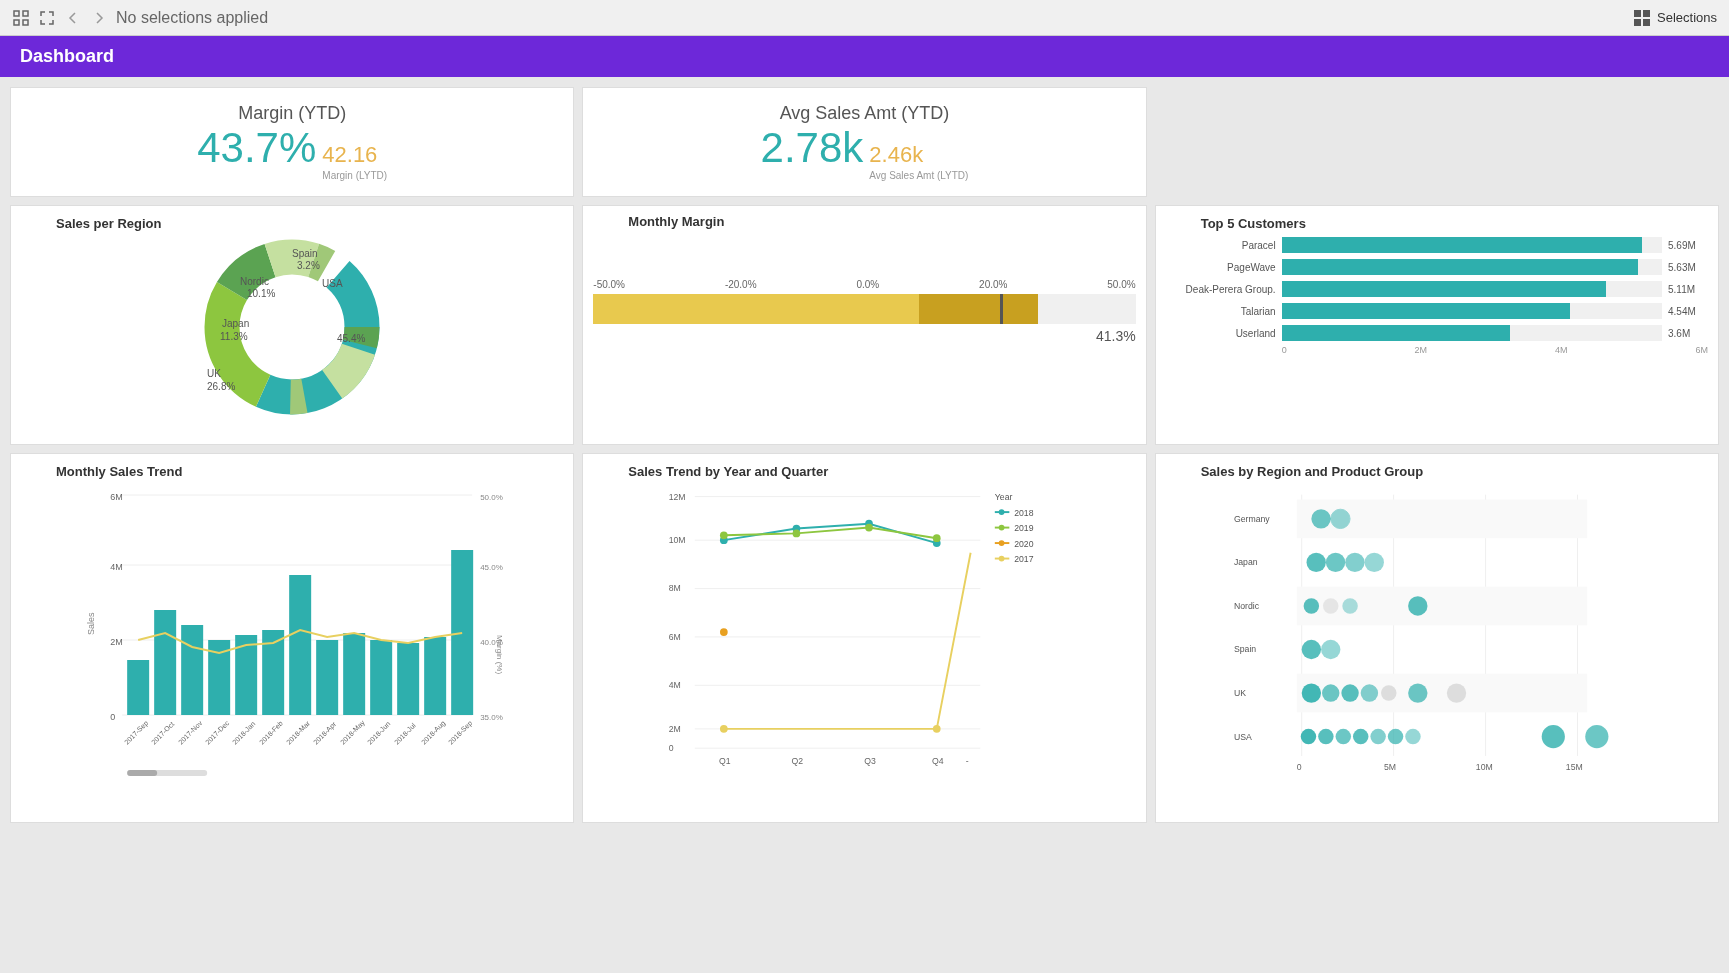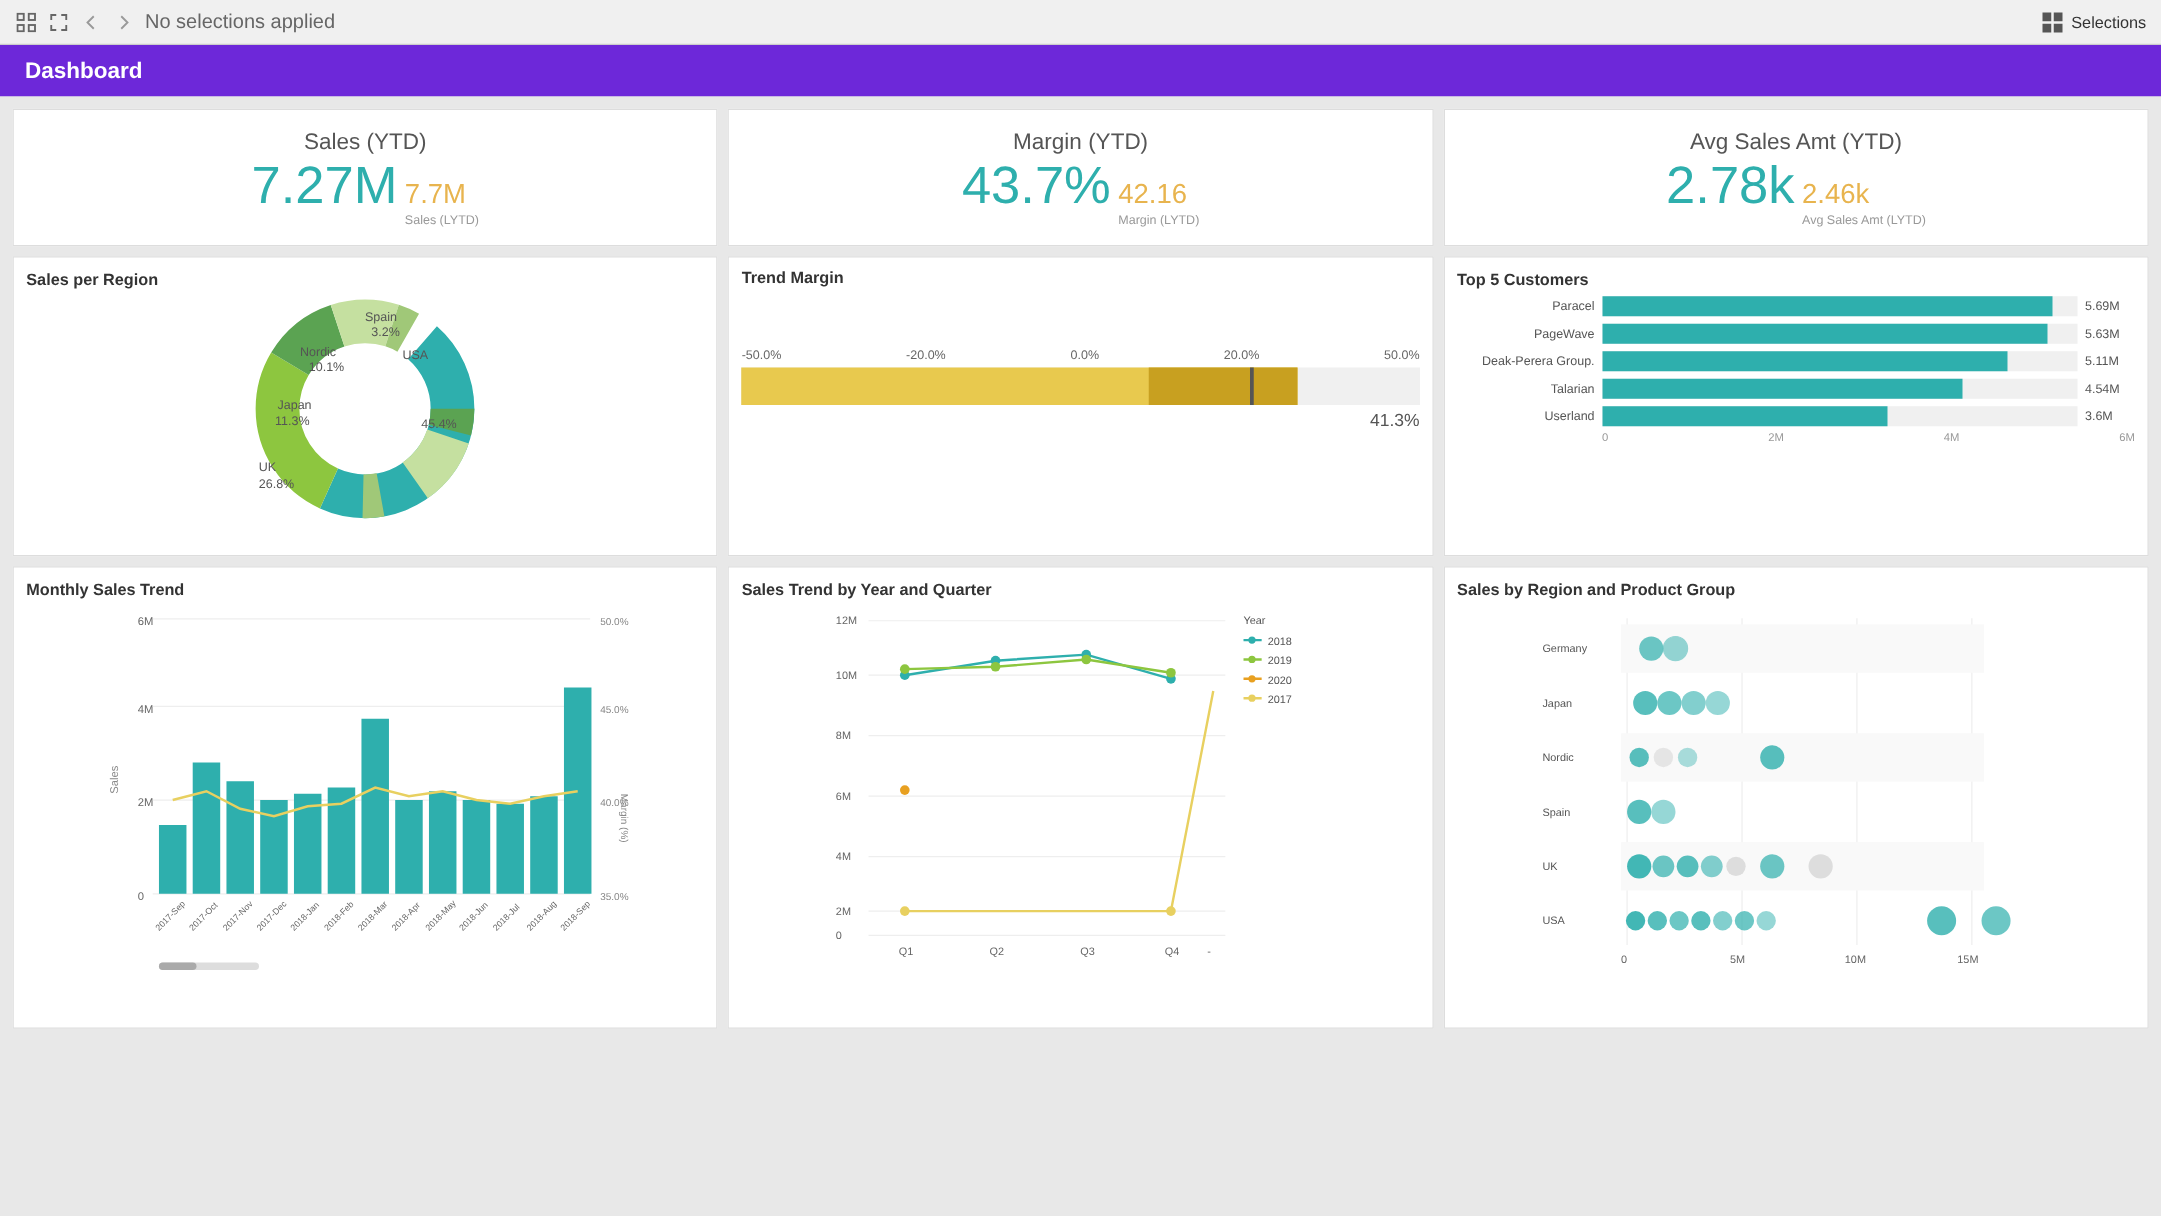--- a/index.html
+++ b/index.html
@@ -70,21 +70,21 @@
       gap: 8px;
       height: 370px;
     }
 
     .chart-card {
       background: white;
       border: 1px solid #ddd;
       padding: 10px;
       overflow: hidden;
     }
-    .chart-title { font-size: 13px; font-weight: bold; color: #333; margin-bottom: 6px; }
+    .chart-title { font-size: 13px; font-weight: bold; color: #333; margin-bottom: 6px; margin-left: 35px; }
 
     
     .donut-container { display: flex; align-items: center; justify-content: center; height: 180px; position: relative; }
 
     
     .profit-margin-chart { padding: 8px 10px; }
     .pm-axis { display: flex; justify-content: space-between; font-size: 10px; color: #666; margin-bottom: 4px; }
     .pm-bar-container { height: 30px; background: #f0f0f0; position: relative; margin-top: 4px; }
     .pm-bar-yellow { position: absolute; left: 0; top: 0; height: 100%; background: #e8c94e; }
     .pm-bar-dark { position: absolute; height: 100%; background: #c8a020; top: 0; }
@@ -153,30 +153,20 @@
 </div>
 
 <div class="dashboard-header">
   <span>Dashboard</span>
 </div>
 
 <div class="dashboard-body">
 
   <div class="kpi-row">
     <div class="kpi-card">
-      <div class="kpi-title">Sales (YTD)</div>
-      <div class="kpi-values">
-        <span class="kpi-main">7.27M</span>
-        <div>
-          <span class="kpi-secondary">7.7M</span><br>
-          <span class="kpi-sub-label">Sales (LYTD)</span>
-        </div>
-      </div>
-    </div>
-    <div class="kpi-card">
       <div class="kpi-title">Margin (YTD)</div>
       <div class="kpi-values">
         <span class="kpi-main">43.7%</span>
         <div>
           <span class="kpi-secondary">42.16</span><br>
           <span class="kpi-sub-label">Margin (LYTD)</span>
         </div>
       </div>
     </div>
     <div class="kpi-card">
@@ -212,21 +202,21 @@
           <text x="28" y="113" font-size="10" fill="#555">11.3%</text>
           <text x="48" y="58" font-size="10" fill="#555">Nordic</text>
           <text x="55" y="70" font-size="10" fill="#555">10.1%</text>
           <text x="100" y="30" font-size="10" fill="#555">Spain</text>
           <text x="105" y="42" font-size="10" fill="#555">3.2%</text>
         </svg>
       </div>
     </div>
 
     <div class="chart-card profit-margin-chart">
-      <div class="chart-title">Trend Margin</div>
+      <div class="chart-title">Monthly Margin</div>
       <div style="margin-top: 50px;">
         <div class="pm-axis">
           <span>-50.0%</span>
           <span>-20.0%</span>
           <span>0.0%</span>
           <span>20.0%</span>
           <span>50.0%</span>
         </div>
         <div class="pm-bar-container">
 

